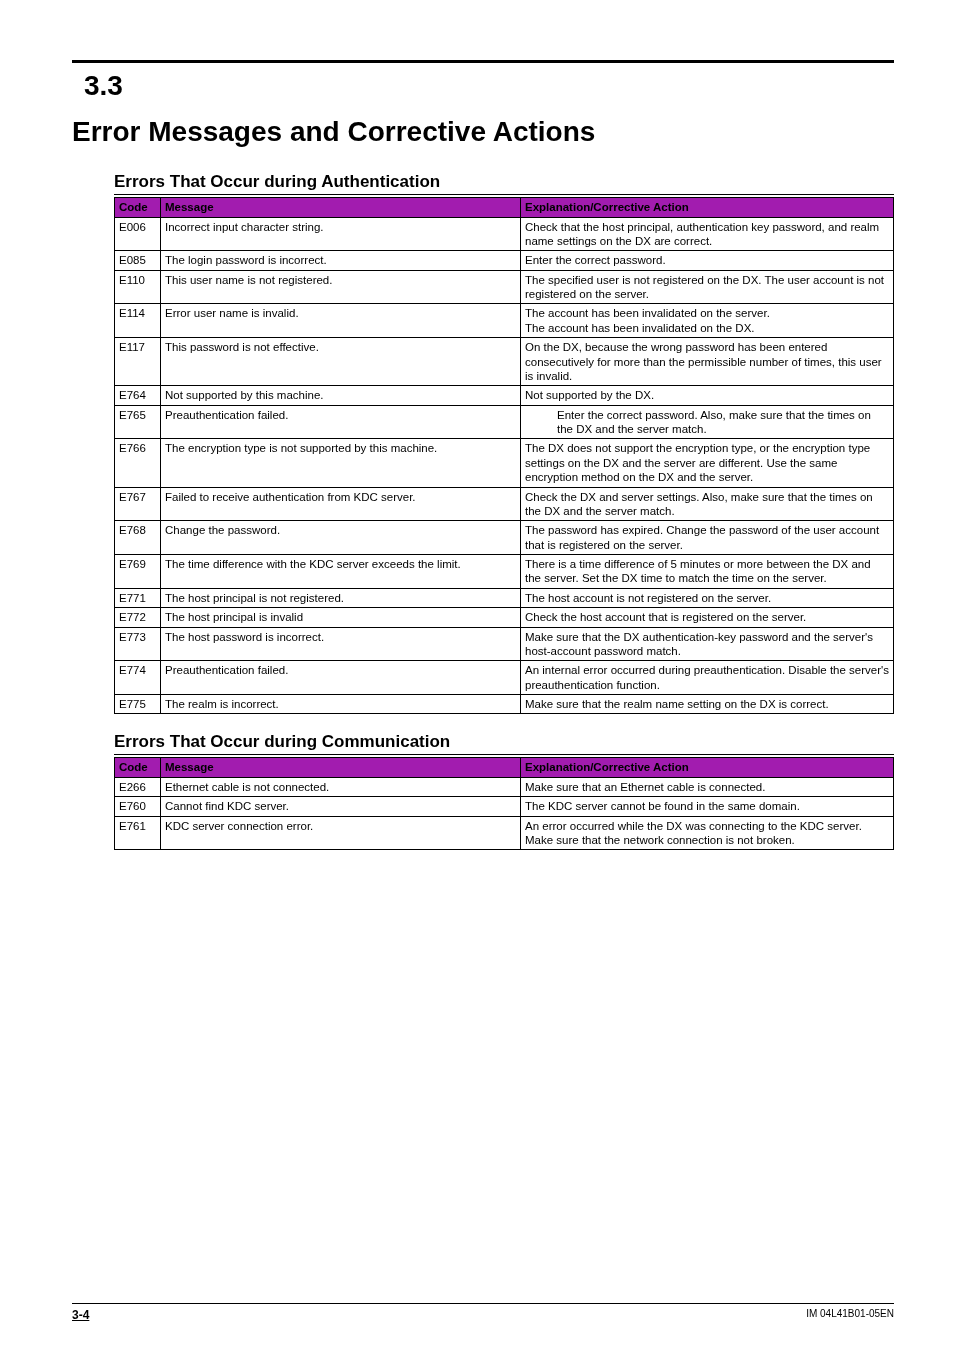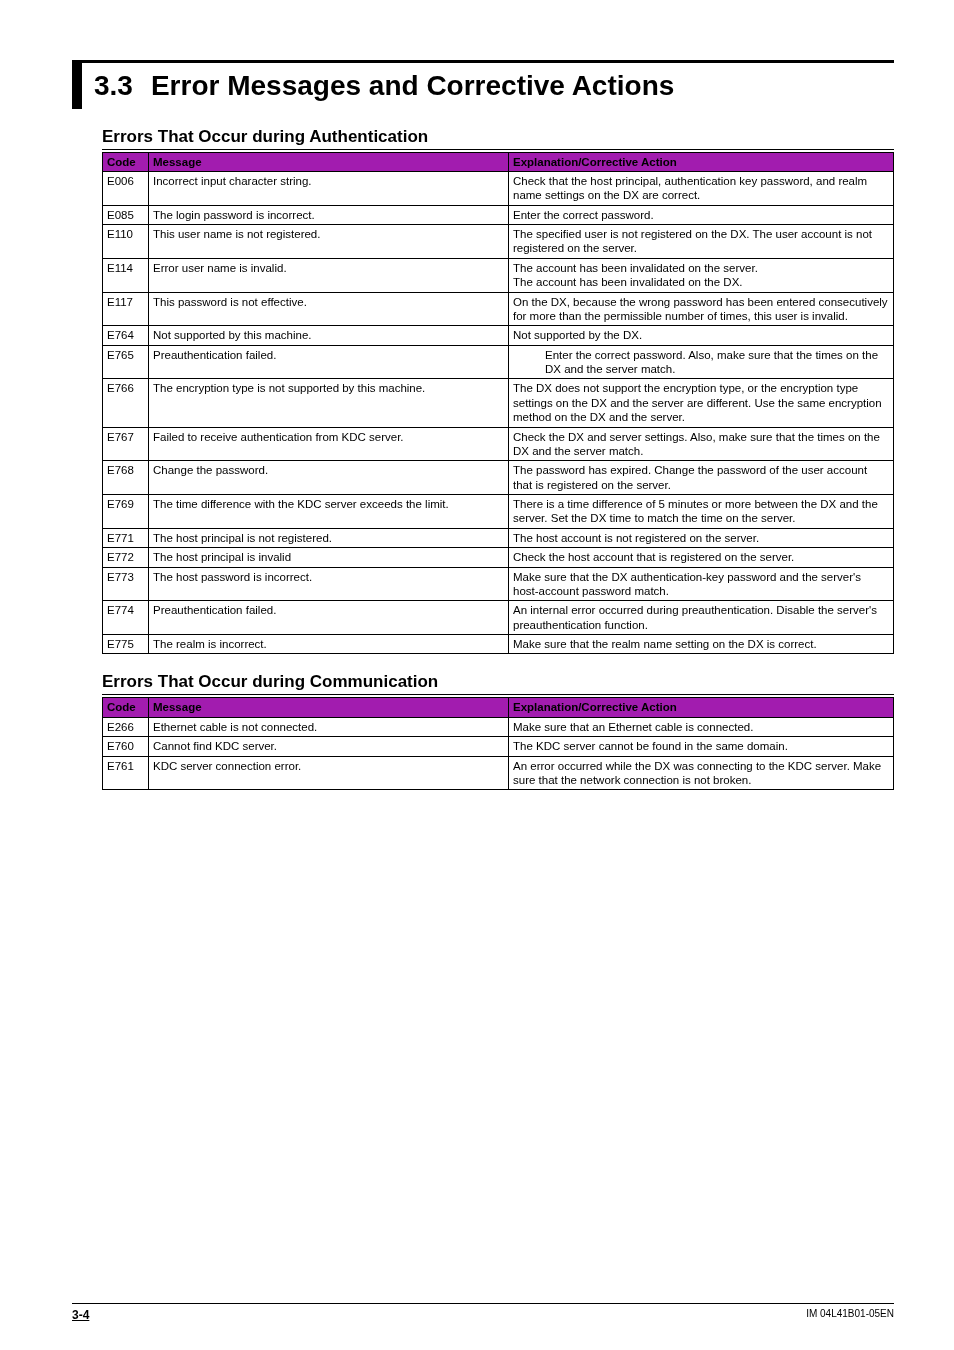--- a/index.html
+++ b/index.html
@@ -11,40 +11,41 @@
     width: 954px;
     height: 1350px;
     position: relative;
     padding: 60px 60px 30px 72px;
   }
   .section-heading {
     display: flex;
     align-items: flex-start;
     border-top: 3px solid #000;
     margin-bottom: 18px;
+    flex-direction: column;
   }
   .section-heading .bar {
     width: 10px;
     background: #000;
     align-self: stretch;
   }
   .section-heading .num {
     font-size: 28px;
     font-weight: bold;
     padding: 6px 18px 6px 12px;
     line-height: 1.2;
   }
   .section-heading .title {
     font-size: 28px;
     font-weight: bold;
     padding: 6px 0;
     line-height: 1.2;
   }
   .block {
-    margin-left: 30px;
+    margin-left: 42px;
   }
   .sub-heading {
     font-size: 17px;
     font-weight: bold;
     border-bottom: 1px solid #000;
     padding-bottom: 2px;
     margin-bottom: 2px;
     margin-top: 8px;
   }
   table.error-table {

